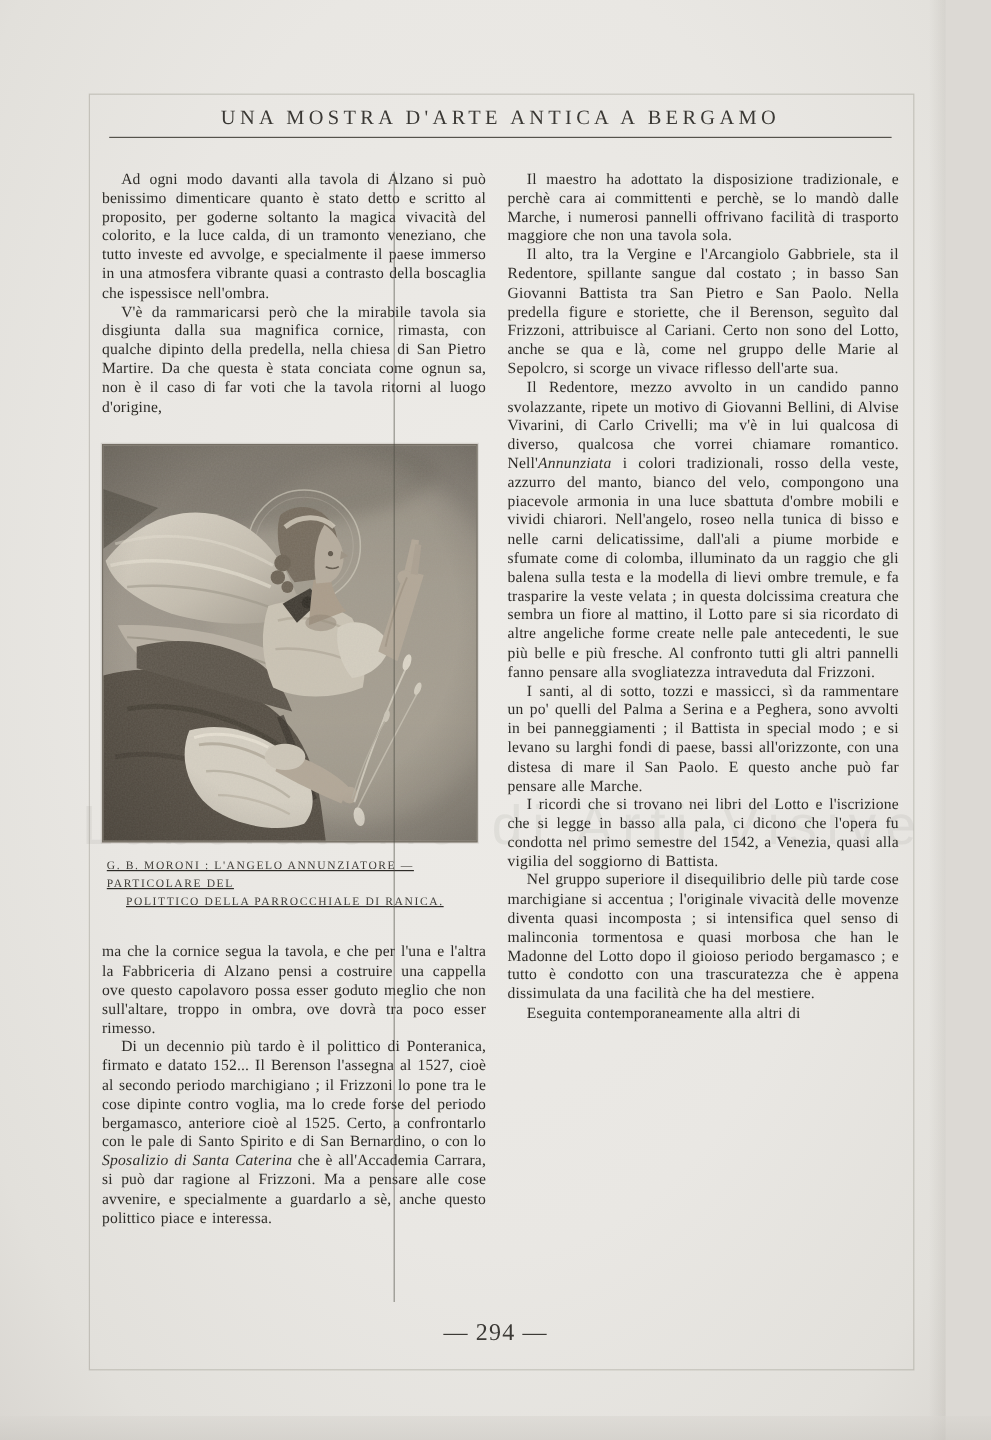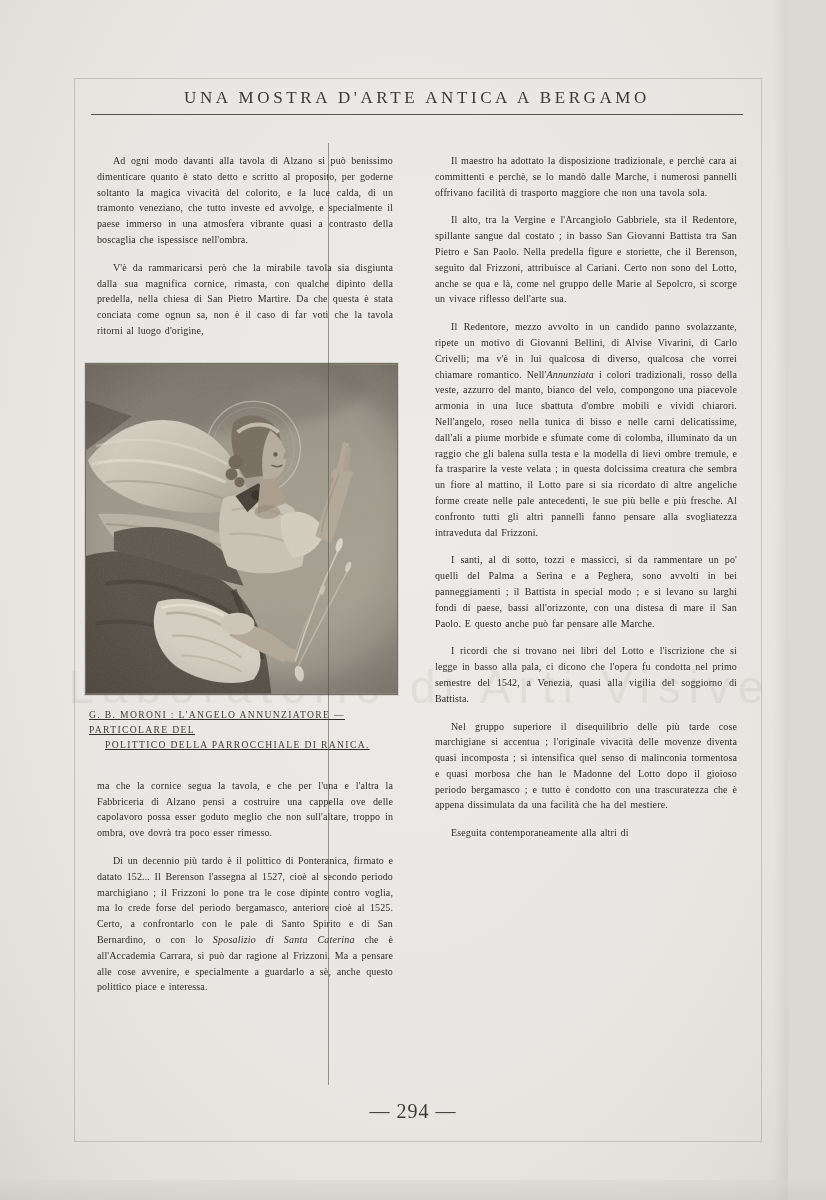--- a/index.html
+++ b/index.html
@@ -40,22 +40,22 @@
   }
   .columns{position:absolute;left:85px;top:141px;width:664px;}
   .col{position:absolute;top:0;}
   .col.left{left:0;width:320px;}
   .col.right{left:338px;width:326px;}
   .divider{
     position:absolute;left:328px;top:143px;width:1px;height:942px;
     background:rgba(75,72,65,.55);
   }
   .para{
-    margin:12px;text-align:justify;
-    font-size:10px;line-height:15.8px;
+    margin:0;text-align:justify;
+    font-size:13px;line-height:15.8px;
     letter-spacing:.12px;word-spacing:1.1px;
   }
   .para.indent{text-indent:16px;}
   .para i{letter-spacing:.2px;}
   figure{margin:24px 0 0 0;padding:0;text-decoration:underline;}
   .photo{
     width:311px;height:330px;
     border:1px solid rgba(90,85,74,.55);
     box-shadow:0 0 0 1px rgba(150,145,135,.25);
     overflow:hidden;background:#948d83;
@@ -198,21 +198,21 @@
             <rect x="0" y="0" width="312" height="330" fill="url(#vignette)"></rect>
           </svg>
         </div>
         <figcaption>
           <span class="cap-line1">G. B. MORONI : L'ANGELO ANNUNZIATORE — PARTICOLARE DEL</span><br>
           <span class="cap-line2">POLITTICO DELLA PARROCCHIALE DI RANICA.</span>
         </figcaption>
       </figure>
 
       <div>
-          <p class="para"><span>ma che la cornice segua la tavola, e che per l'una e l'altra la Fabbriceria di Alzano pensi a costruire una cappella ove delle capolavoro possa esser goduto meglio che non sull'altare, troppo in ombra, ove dovrà tra poco esser rimesso.</span></p>
+          <p class="para"><span>ma che la cornice segua la tavola, e che per l'una e l'altra la Fabbriceria di Alzano pensi a costruire una cappella ove questo capolavoro possa esser goduto meglio che non sull'altare, troppo in ombra, ove dovrà tra poco esser rimesso.</span></p>
           <p class="para indent"><span>Di un decennio più tardo è il polittico di Ponteranica, firmato e datato 152... Il Berenson l'assegna al 1527, cioè al secondo periodo marchigiano ; il Frizzoni lo pone tra le cose dipinte contro voglia, ma lo crede forse del periodo bergamasco, anteriore cioè al 1525. Certo, a confrontarlo con le pale di Santo Spirito e di San Bernardino, o con lo </span><i>Sposalizio di Santa Caterina</i><span> che è all'Accademia Carrara, si può dar ragione al Frizzoni. Ma a pensare alle cose avvenire, e specialmente a guardarlo a sè, anche questo polittico piace e interessa.</span></p>
         </div>
     </div>
 
     <div class="col right">
       <div>
           <p class="para indent"><span>Il maestro ha adottato la disposizione tradizionale, e perchè cara ai committenti e perchè, se lo mandò dalle Marche, i numerosi pannelli offrivano facilità di trasporto maggiore che non una tavola sola.</span></p>
           <p class="para indent"><span>Il alto, tra la Vergine e l'Arcangiolo Gabbriele, sta il Redentore, spillante sangue dal costato ; in basso San Giovanni Battista tra San Pietro e San Paolo. Nella predella figure e storiette, che il Berenson, seguìto dal Frizzoni, attribuisce al Cariani. Certo non sono del Lotto, anche se qua e là, come nel gruppo delle Marie al Sepolcro, si scorge un vivace riflesso dell'arte sua.</span></p>
           <p class="para indent"><span>Il Redentore, mezzo avvolto in un candido panno svolazzante, ripete un motivo di Giovanni Bellini, di Alvise Vivarini, di Carlo Crivelli; ma v'è in lui qualcosa di diverso, qualcosa che vorrei chiamare romantico. Nell'</span><i>Annunziata</i><span> i colori tradizionali, rosso della veste, azzurro del manto, bianco del velo, compongono una piacevole armonia in una luce sbattuta d'ombre mobili e vividi chiarori. Nell'angelo, roseo nella tunica di bisso e nelle carni delicatissime, dall'ali a piume morbide e sfumate come di colomba, illuminato da un raggio che gli balena sulla testa e la modella di lievi ombre tremule, e fa trasparire la veste velata ; in questa dolcissima creatura che sembra un fiore al mattino, il Lotto pare si sia ricordato di altre angeliche forme create nelle pale antecedenti, le sue più belle e più fresche. Al confronto tutti gli altri pannelli fanno pensare alla svogliatezza intraveduta dal Frizzoni.</span></p>
           <p class="para indent"><span>I santi, al di sotto, tozzi e massicci, sì da rammentare un po' quelli del Palma a Serina e a Peghera, sono avvolti in bei panneggiamenti ; il Battista in special modo ; e si levano su larghi fondi di paese, bassi all'orizzonte, con una distesa di mare il San Paolo. E questo anche può far pensare alle Marche.</span></p>

